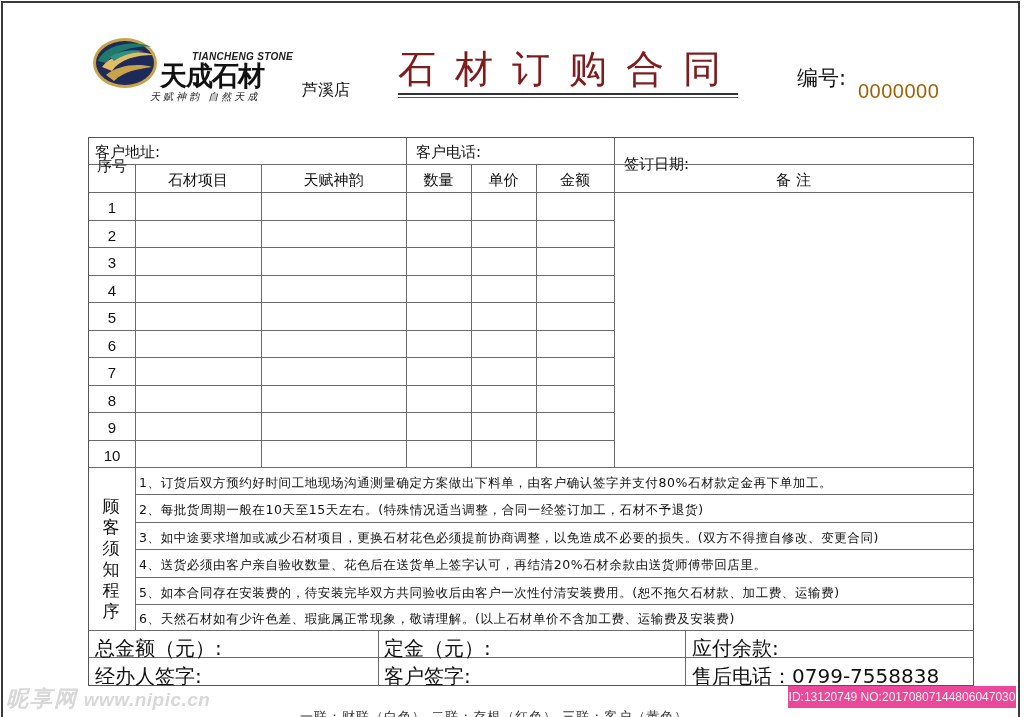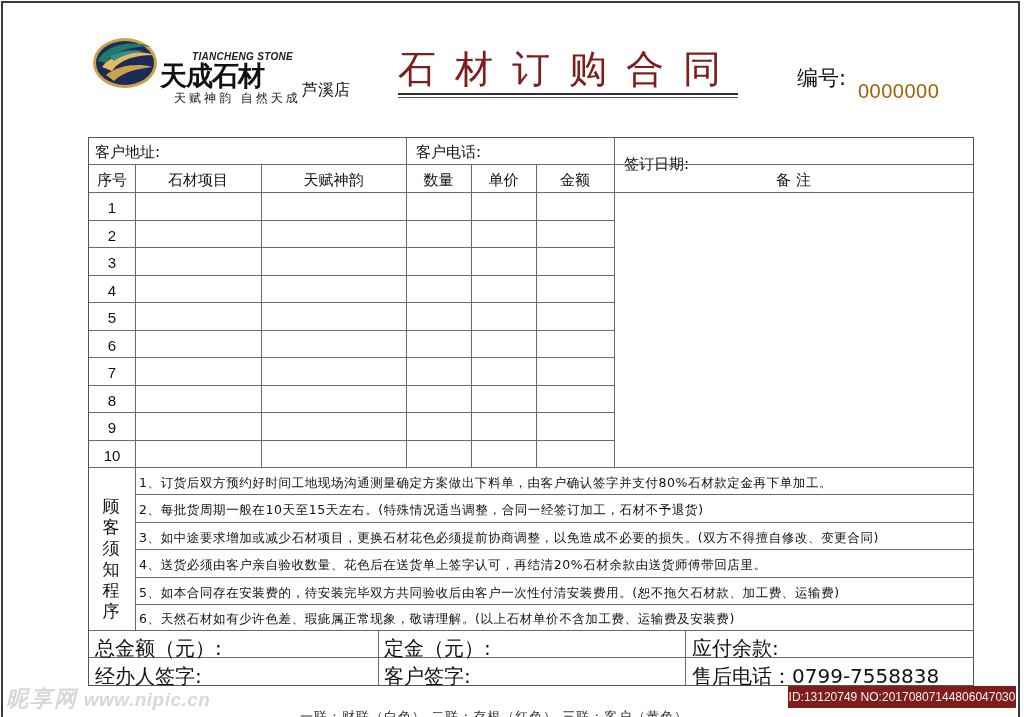--- a/index.html
+++ b/index.html
@@ -11,21 +11,21 @@
   }
   .frame {
     position:absolute; left:1px; top:1px; width:1019px; height:730px;
     border-left:2px solid #3a3a3a; border-right:2px solid #3a3a3a; border-top:2px solid #3a3a3a;
     box-sizing:border-box;
   }
   
   .logo { position:absolute; left:92px; top:37px; width:66px; height:52px; }
   .brand-en { position:absolute; left:192px; top:51px; font-size:10px; font-weight:bold; font-style:italic; letter-spacing:0.3px; color:#222; font-family:"Liberation Sans",sans-serif; }
   .brand-cn { position:absolute; left:160px; top:58px; font-size:27px; font-weight:bold; letter-spacing:-1px; color:#111; }
-  .brand-slogan { position:absolute; left:174px; top:90px; font-size:12px; letter-spacing:3px; color:#222; }
+  .brand-slogan { position:absolute; left:150px; top:90px; font-size:10px; letter-spacing:3px; color:#222;font-style:italic; }
   .branch { position:absolute; left:302px; top:80px; font-size:16px; color:#111; }
   .doc-title { position:absolute; left:398px; top:44px; font-size:38px; letter-spacing:19px; color:#7f1d1d; }
   .title-line1 { position:absolute; left:398px; top:93px; width:340px; height:2px; background:#333; }
   .title-line2 { position:absolute; left:398px; top:97px; width:340px; height:1px; background:#555; }
   .no-label { position:absolute; left:797px; top:64px; font-size:21px; color:#111; }
   .no-value { position:absolute; left:858px; top:80px; font-size:20px; letter-spacing:0.5px; color:#a16207; font-family:Liberation Sans, sans-serif; }
 
   
   .form { position:absolute; left:88px; top:137px; width:886px; height:549px; border:1.5px solid #555; box-sizing:border-box; }
   .hl { position:absolute; height:1px; background:#6a6a6a; }
@@ -33,21 +33,21 @@
   .t { position:absolute; font-size:15px; color:#111; white-space:nowrap; }
   .tc { position:absolute; font-size:15px; color:#111; text-align:center; white-space:nowrap; }
   .rn { position:absolute; font-size:15px; color:#111; text-align:center; width:46px; font-family:"Liberation Sans",sans-serif; }
   .note { position:absolute; left:50px; font-size:12.5px; color:#111; white-space:nowrap; letter-spacing:0.6px; }
   .side-label { position:absolute; left:8px; top:358px; width:28px; font-size:17px; line-height:21px; text-align:center; color:#111; }
   .foot { position:absolute; font-size:20px; color:#111; white-space:nowrap; }
 
   
   .wm-site { position:absolute; left:6px; top:684px; font-size:19px; color:#d8d8d8; font-weight:bold; font-style:italic; font-family:"Liberation Sans",sans-serif; letter-spacing:0.5px; }
   .wm-site .cn { font-size:22px; letter-spacing:2px; }
-  .wm-id { position:absolute; left:788px; top:686px; width:228px; height:22px; background:#7f1d1d; color:#f2f2f2; font-size:12px; line-height:22px; text-align:center; font-family:"Liberation Sans",sans-serif; }
+  .wm-id { position:absolute; left:788px; top:686px; width:228px; height:22px; background:#ec4899; color:#f2f2f2; font-size:12px; line-height:22px; text-align:center; font-family:"Liberation Sans",sans-serif; }
   .copies { position:absolute; left:300px; top:708px; font-size:13px; color:#333; white-space:nowrap; letter-spacing:1px; }
 </style>
 </head>
 <body>
 
 <div class="frame"></div>
 
 <svg class="logo" viewBox="0 0 66 52">
   <ellipse cx="33" cy="26" rx="32" ry="25" fill="#c9a24a"></ellipse>
   <ellipse cx="33" cy="26" rx="29" ry="22" fill="#1d2a5a"></ellipse>
@@ -99,21 +99,21 @@
   <div class="vl" style="left:289px;top:492px;height:56px;"></div>
   <div class="vl" style="left:596px;top:492px;height:56px;"></div>
 
   <div class="t" style="left:6px;top:5px;">客户地址:</div>
   <div class="t" style="left:327px;top:5px;">客户电话:</div>
   <div class="t" style="left:535px;top:17px;">签订日期:</div>
   <div style="position:absolute;left:90px;top:2px;width:225px;height:22px;"></div>
   <div style="position:absolute;left:410px;top:2px;width:112px;height:22px;"></div>
   <div style="position:absolute;left:615px;top:2px;width:265px;height:22px;"></div>
 
-  <div class="tc" style="left:0;top:33px;width:46px;text-align:center;">序号</div>
+  <div class="tc" style="left:0;top:19px;width:46px;text-align:center;">序号</div>
   <div class="tc" style="left:46px;top:33px;width:126px;">石材项目</div>
   <div class="tc" style="left:172px;top:33px;width:145px;">天赋神韵</div>
   <div class="tc" style="left:317px;top:33px;width:65px;">数量</div>
   <div class="tc" style="left:382px;top:33px;width:65px;">单价</div>
   <div class="tc" style="left:447px;top:33px;width:78px;">金额</div>
   <div class="tc" style="left:525px;top:33px;width:359px;">备 注</div>
 
   <div class="rn" style="left:0;top:61px;">1</div>
   <div class="rn" style="left:0;top:89px;">2</div>
   <div class="rn" style="left:0;top:116px;">3</div>

